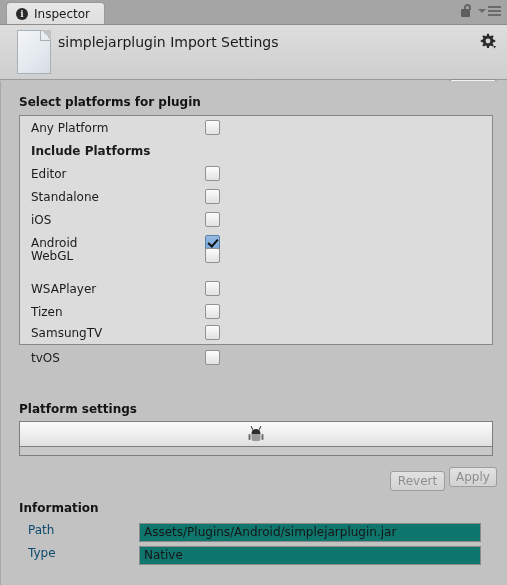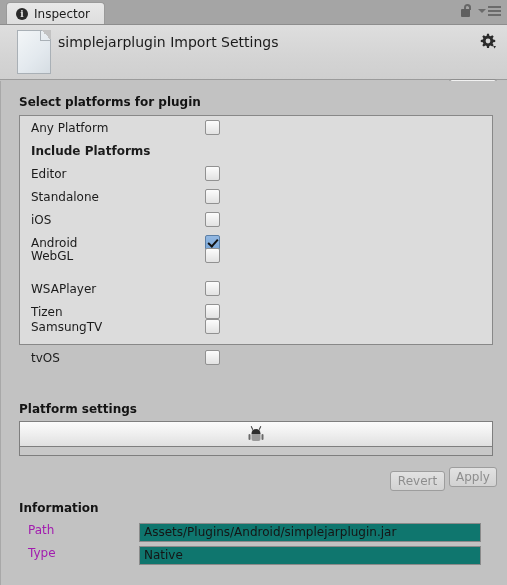--- a/index.html
+++ b/index.html
@@ -288,21 +288,21 @@
   }
   #revert-btn { right: 62px; top: 390px; width: 55px; color: #8d8d8d; }
   #apply-btn  { right: 10px; top: 386px; width: 48px; color: #8d8d8d; }
 
   
   .info-row { position: absolute; left: 0; height: 19px; }
   .info-label {
     position: absolute;
     left: 27px;
     font-size: 12px;
-    color: #a21caf;
+    color: #0c4a6e;
   }
   .info-field {
     position: absolute;
     left: 138px;
     width: 342px; height: 19px;
     background: #0f766e;
     border: 1px solid #8a8a8a;
     box-sizing: border-box;
     font-size: 12px;
     color: #151515;
@@ -387,21 +387,21 @@
           <span class="checkbox"></span>
         </div>
         <div class="plat-row" style="top: 161px;">
           <span class="plat-label">WSAPlayer</span>
           <span class="checkbox"></span>
         </div>
         <div class="plat-row" style="top: 184px;">
           <span class="plat-label">Tizen</span>
           <span class="checkbox"></span>
         </div>
-        <div class="plat-row" style="top: 199px; text-decoration: underline;">
+        <div class="plat-row" style="top: 205px; text-decoration: underline;">
           <span class="plat-label">SamsungTV</span>
           <span class="checkbox"></span>
         </div>
         <div class="plat-row" style="top: 230px;">
           <span class="plat-label">tvOS</span>
           <span class="checkbox"></span>
         </div>
       </div>
 
     <div class="section-title" id="ps-title">Platform settings</div>

